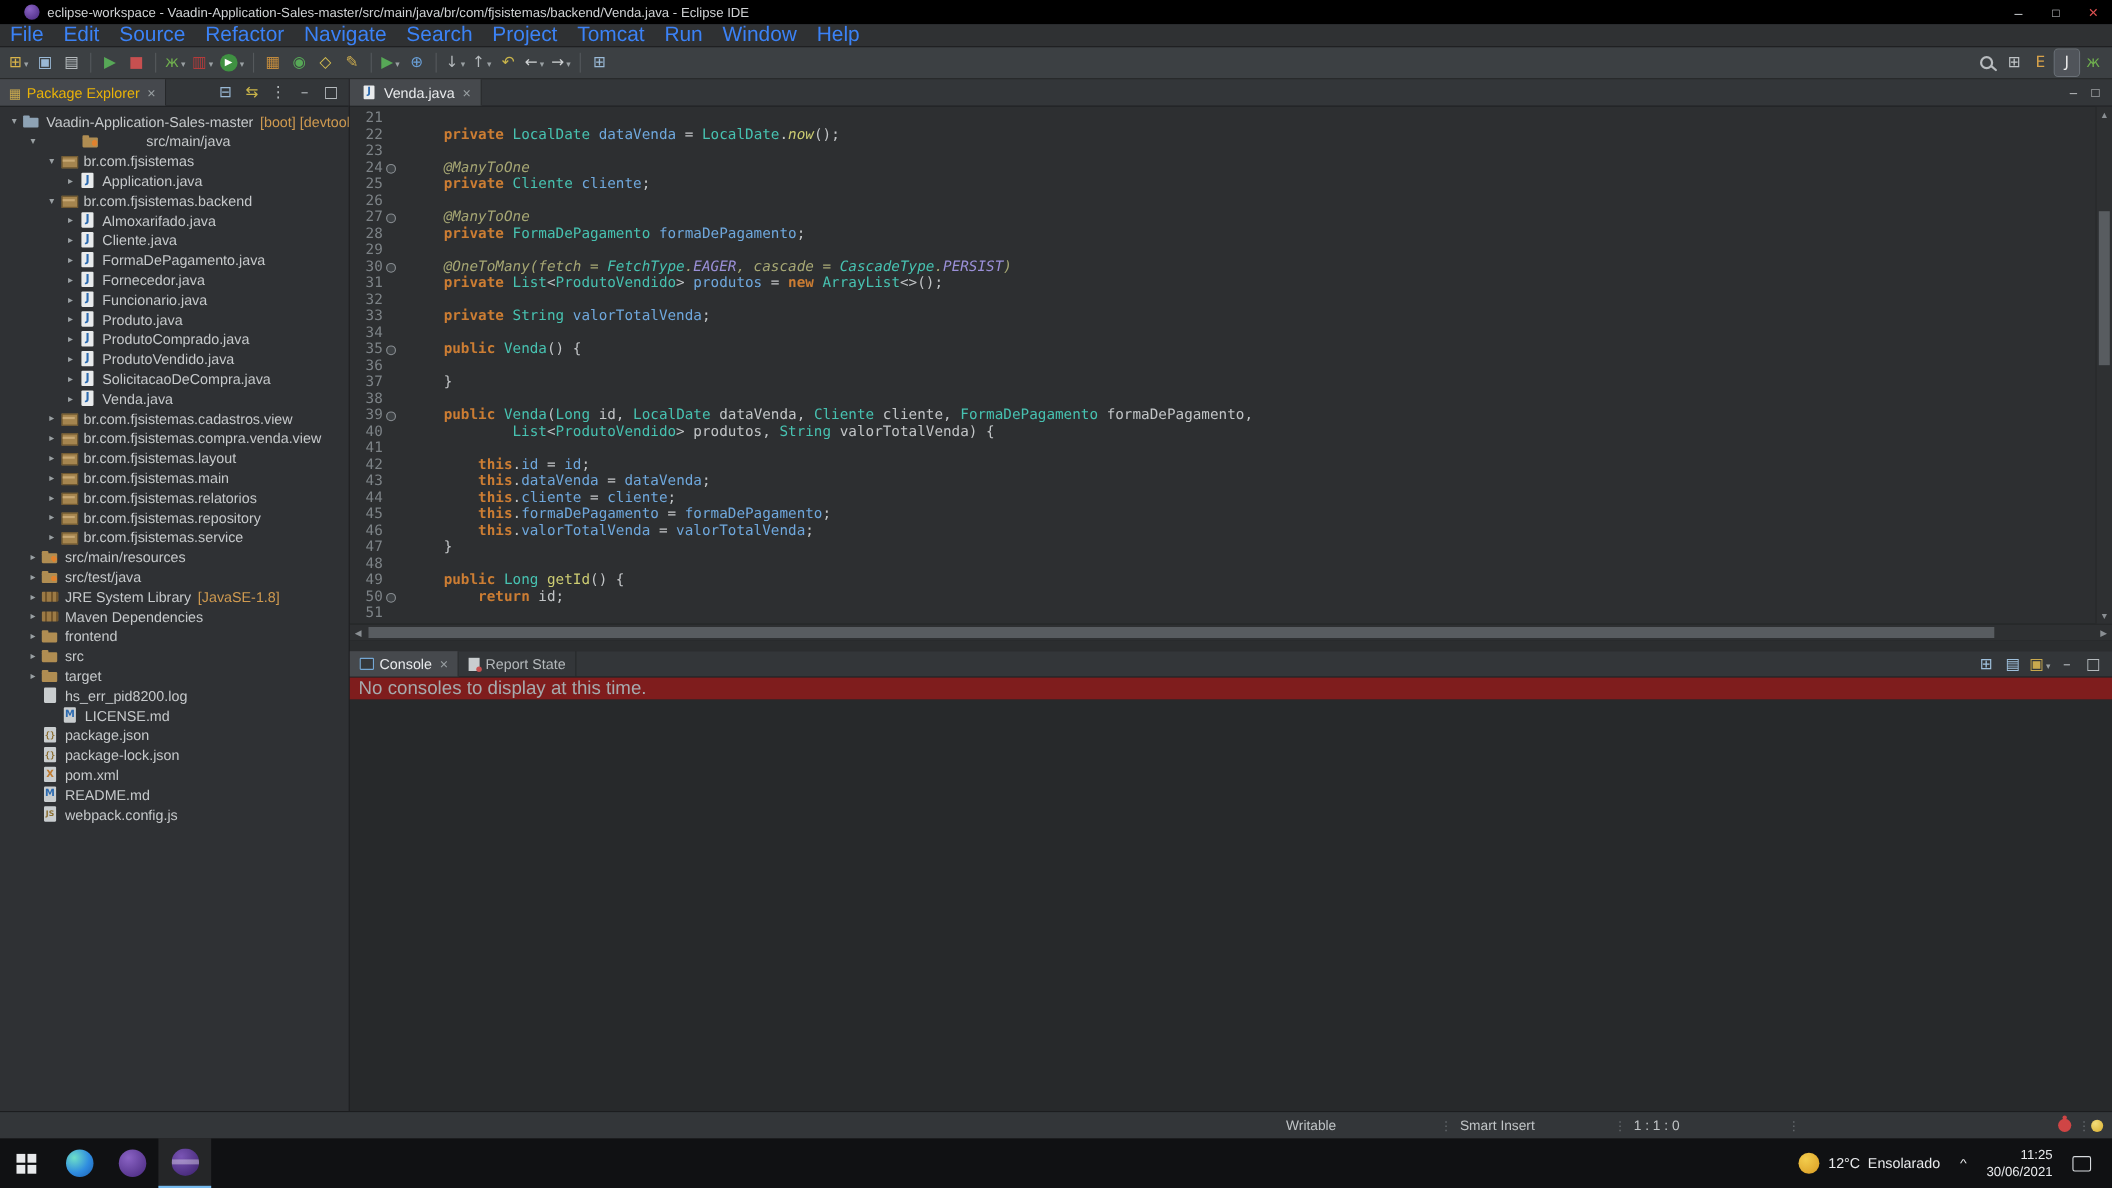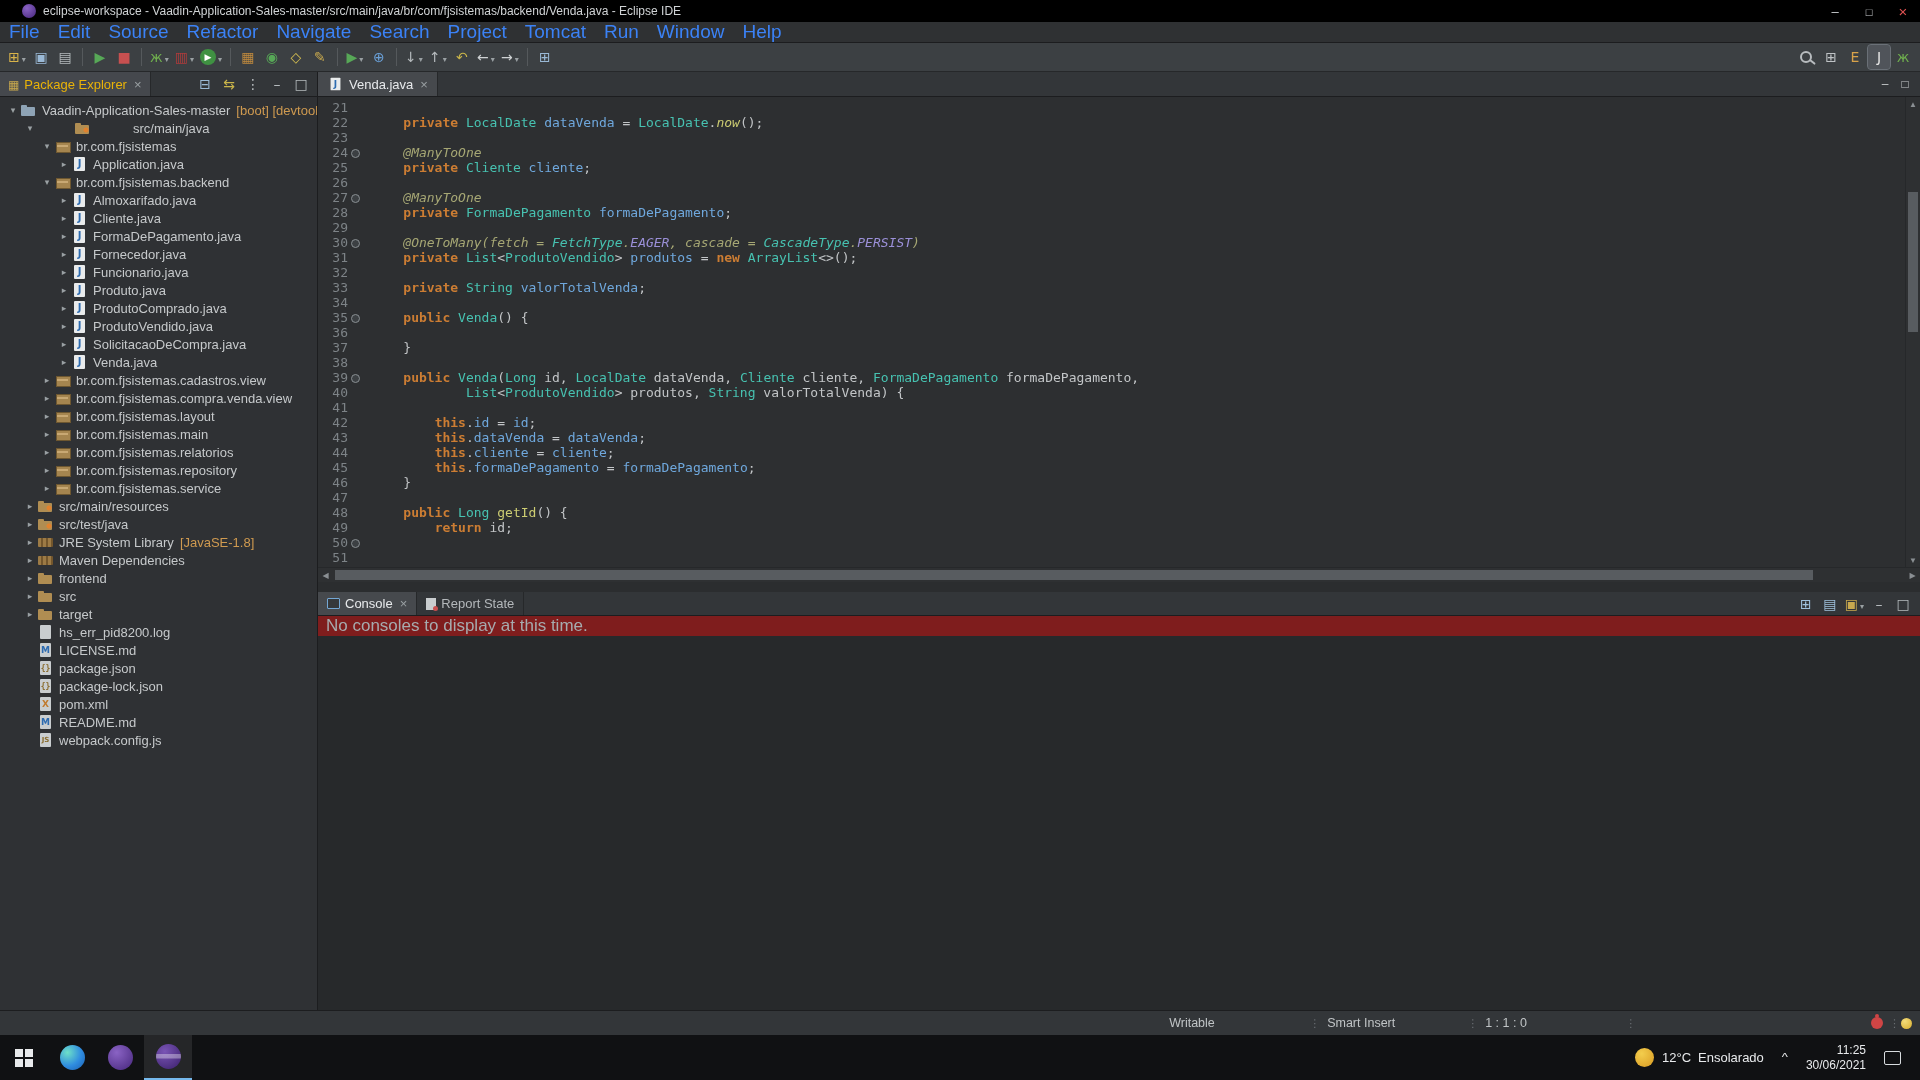--- a/index.html
+++ b/index.html
@@ -452,21 +452,21 @@
           <div class="tree-row" style="padding-left: 23px;">
             <span class="tw-arrow col"></span>
             <span class="ic ic-folder"></span>
             <span class="tw-label">target</span>
           </div>
           <div class="tree-row" style="padding-left: 23px;">
             <span class="tw-arrow "></span>
             <span class="ic ic-file-generic"></span>
             <span class="tw-label">hs_err_pid8200.log</span>
           </div>
-          <div class="tree-row" style="padding-left: 23px;">
+          <div class="tree-row" style="padding-left: 41px;">
             <span class="tw-arrow "></span>
             <span class="ic ic-file-md"></span>
             <span class="tw-label">LICENSE.md</span>
           </div>
           <div class="tree-row" style="padding-left: 23px;">
             <span class="tw-arrow "></span>
             <span class="ic ic-file-json"></span>
             <span class="tw-label">package.json</span>
           </div>
           <div class="tree-row" style="padding-left: 23px;">
@@ -652,20 +652,21 @@
             <div class="c-row"></div>
             <div class="c-row"><span class="tk-p">    }</span></div>
             <div class="c-row"></div>
             <div class="c-row"><span class="tk-p">    </span><span class="tk-k">public</span><span class="tk-p"> </span><span class="tk-t">Venda</span><span class="tk-p">(</span><span class="tk-t">Long</span><span class="tk-p"> id, </span><span class="tk-t">LocalDate</span><span class="tk-p"> dataVenda, </span><span class="tk-t">Cliente</span><span class="tk-p"> cliente, </span><span class="tk-t">FormaDePagamento</span><span class="tk-p"> formaDePagamento,</span></div>
             <div class="c-row"><span class="tk-p">            </span><span class="tk-t">List</span><span class="tk-p">&lt;</span><span class="tk-t">ProdutoVendido</span><span class="tk-p">&gt; produtos, </span><span class="tk-t">String</span><span class="tk-p"> valorTotalVenda) {</span></div>
             <div class="c-row"></div>
             <div class="c-row"><span class="tk-p">        </span><span class="tk-k">this</span><span class="tk-p">.</span><span class="tk-f">id</span><span class="tk-p"> = </span><span class="tk-f">id</span><span class="tk-p">;</span></div>
             <div class="c-row"><span class="tk-p">        </span><span class="tk-k">this</span><span class="tk-p">.</span><span class="tk-f">dataVenda</span><span class="tk-p"> = </span><span class="tk-f">dataVenda</span><span class="tk-p">;</span></div>
             <div class="c-row"><span class="tk-p">        </span><span class="tk-k">this</span><span class="tk-p">.</span><span class="tk-f">cliente</span><span class="tk-p"> = </span><span class="tk-f">cliente</span><span class="tk-p">;</span></div>
             <div class="c-row"><span class="tk-p">        </span><span class="tk-k">this</span><span class="tk-p">.</span><span class="tk-f">formaDePagamento</span><span class="tk-p"> = </span><span class="tk-f">formaDePagamento</span><span class="tk-p">;</span></div>
+            <div class="c-row"><span class="tk-p">        </span><span class="tk-k">this</span><span class="tk-p">.</span><span class="tk-f">valorTotalVenda</span><span class="tk-p"> = </span><span class="tk-f">valorTotalVenda</span><span class="tk-p">;</span></div>
             <div class="c-row"><span class="tk-p">    }</span></div>
             <div class="c-row"></div>
             <div class="c-row"><span class="tk-p">    </span><span class="tk-k">public</span><span class="tk-p"> </span><span class="tk-t">Long</span><span class="tk-p"> </span><span class="tk-m">getId</span><span class="tk-p">() {</span></div>
             <div class="c-row"><span class="tk-p">        </span><span class="tk-k">return</span><span class="tk-p"> id;</span></div>
           </div>
         <div id="vscroll">
           <div class="sc-arrow sc-up"></div>
           <div id="vthumb"></div>
           <div class="sc-arrow sc-down"></div>
         </div>

